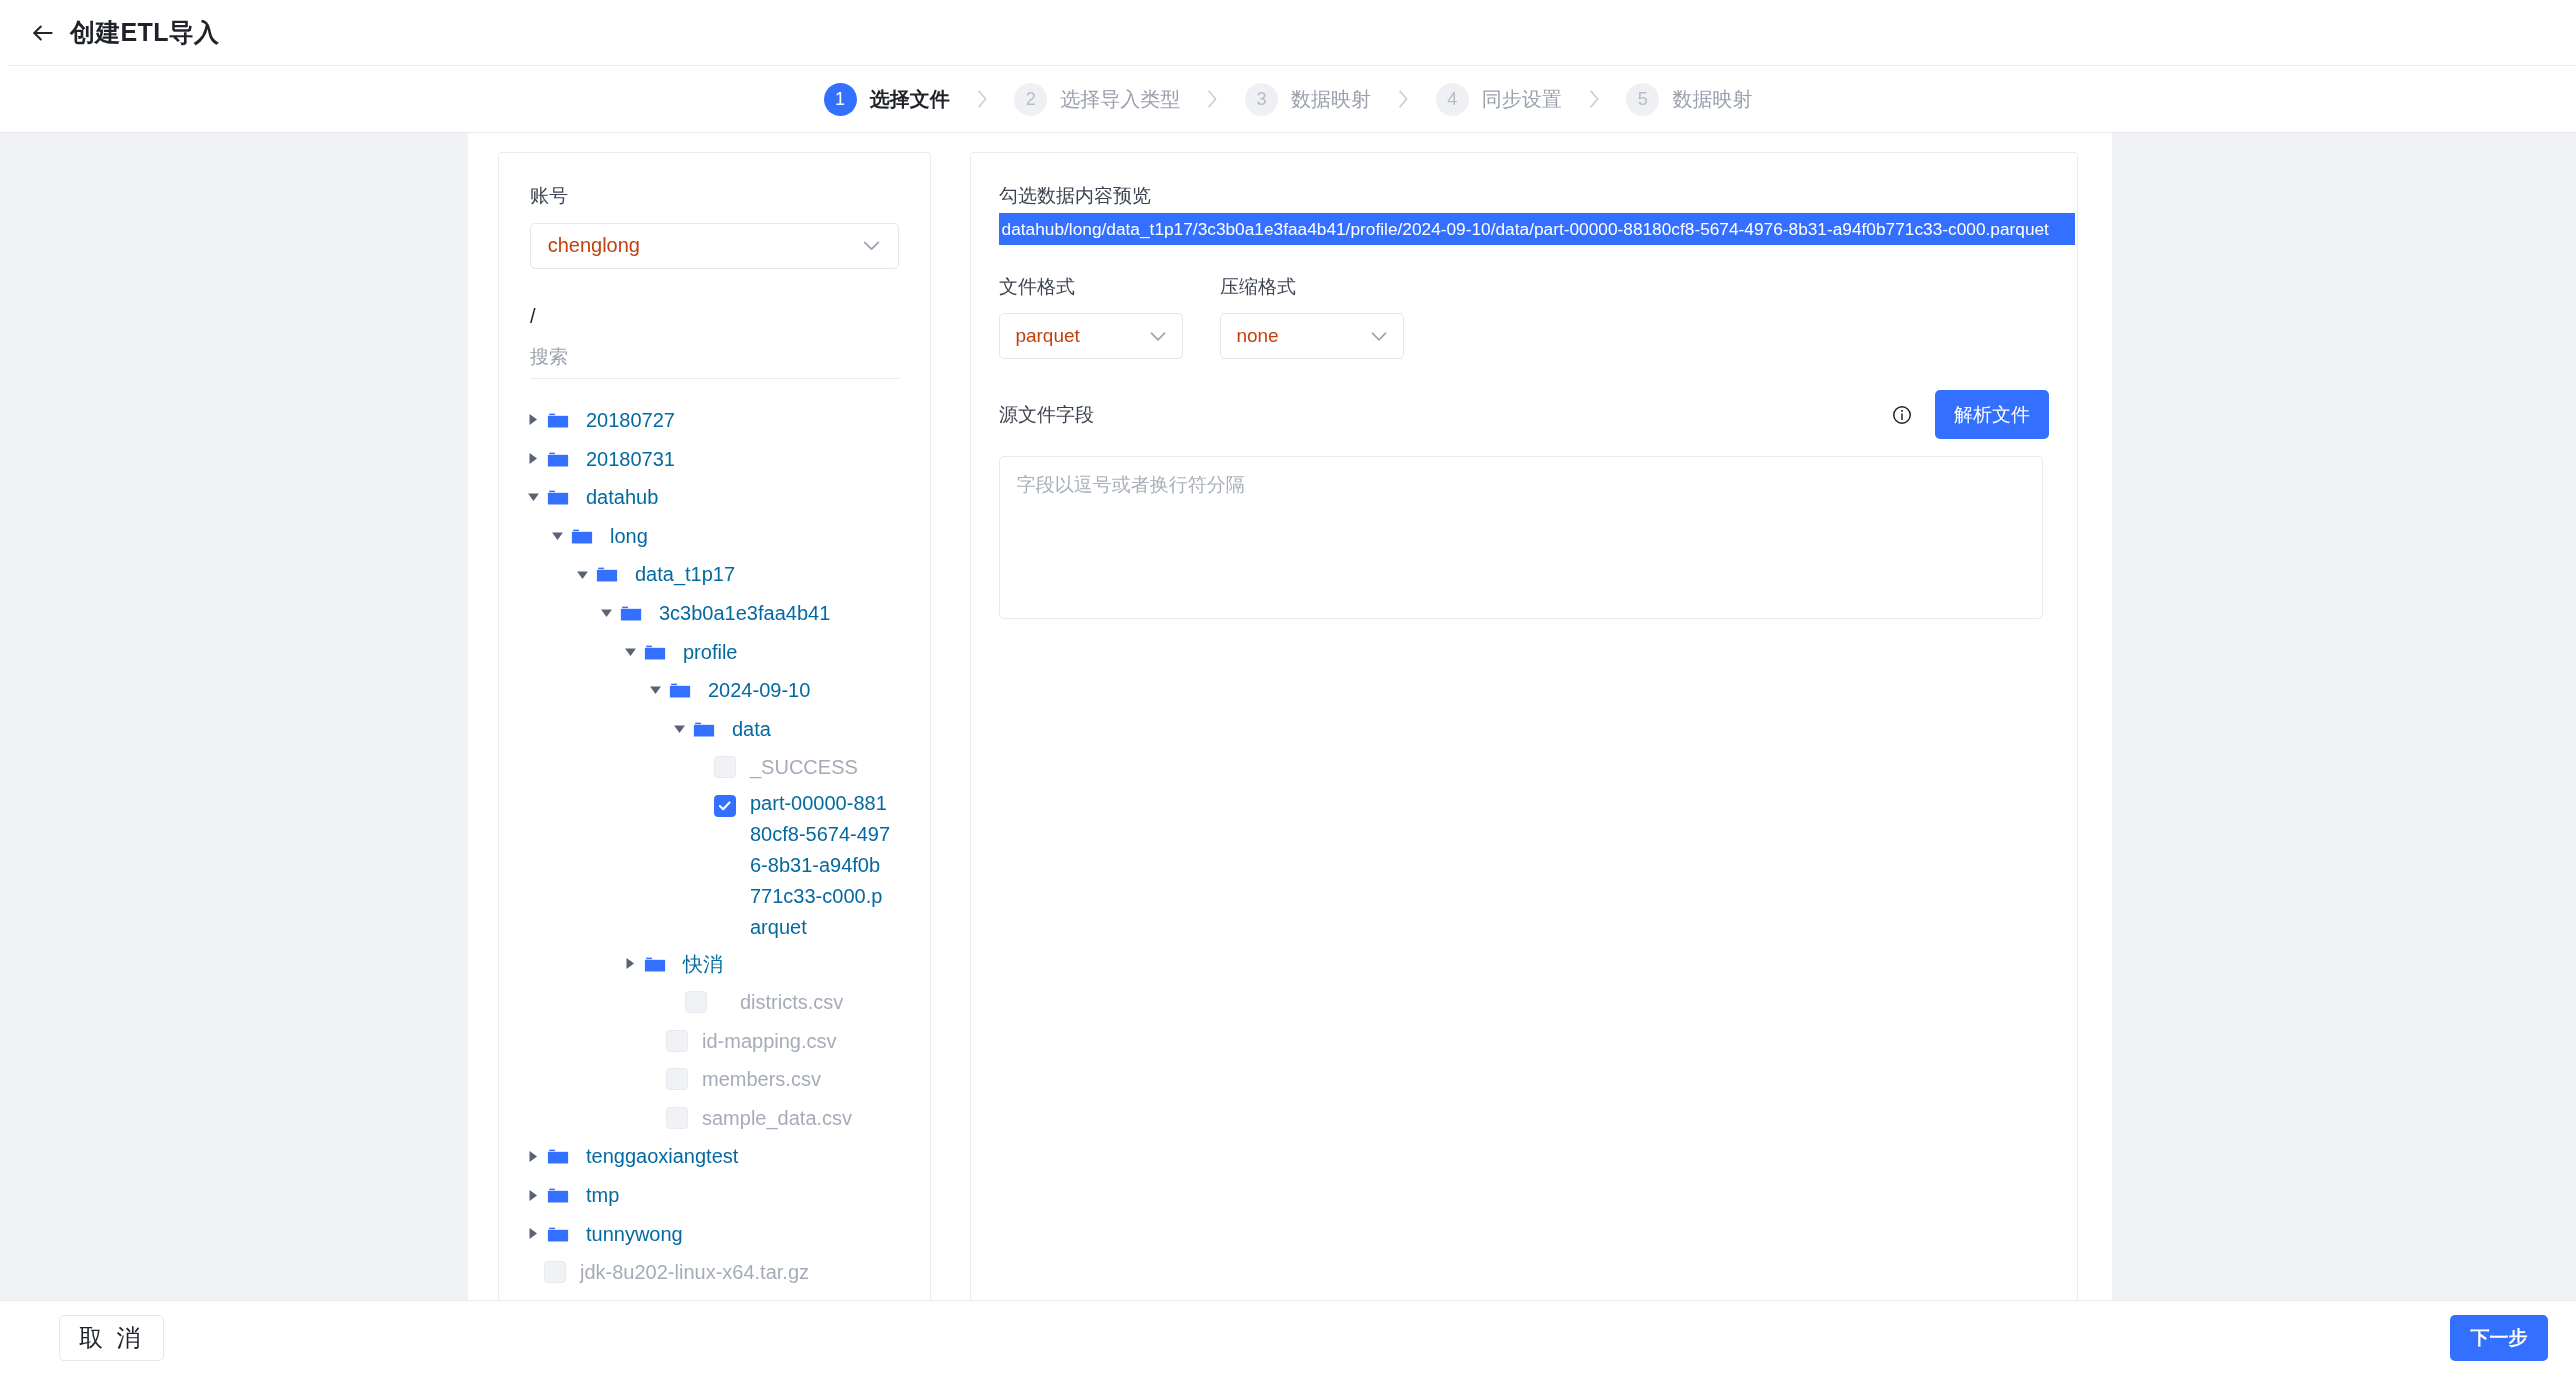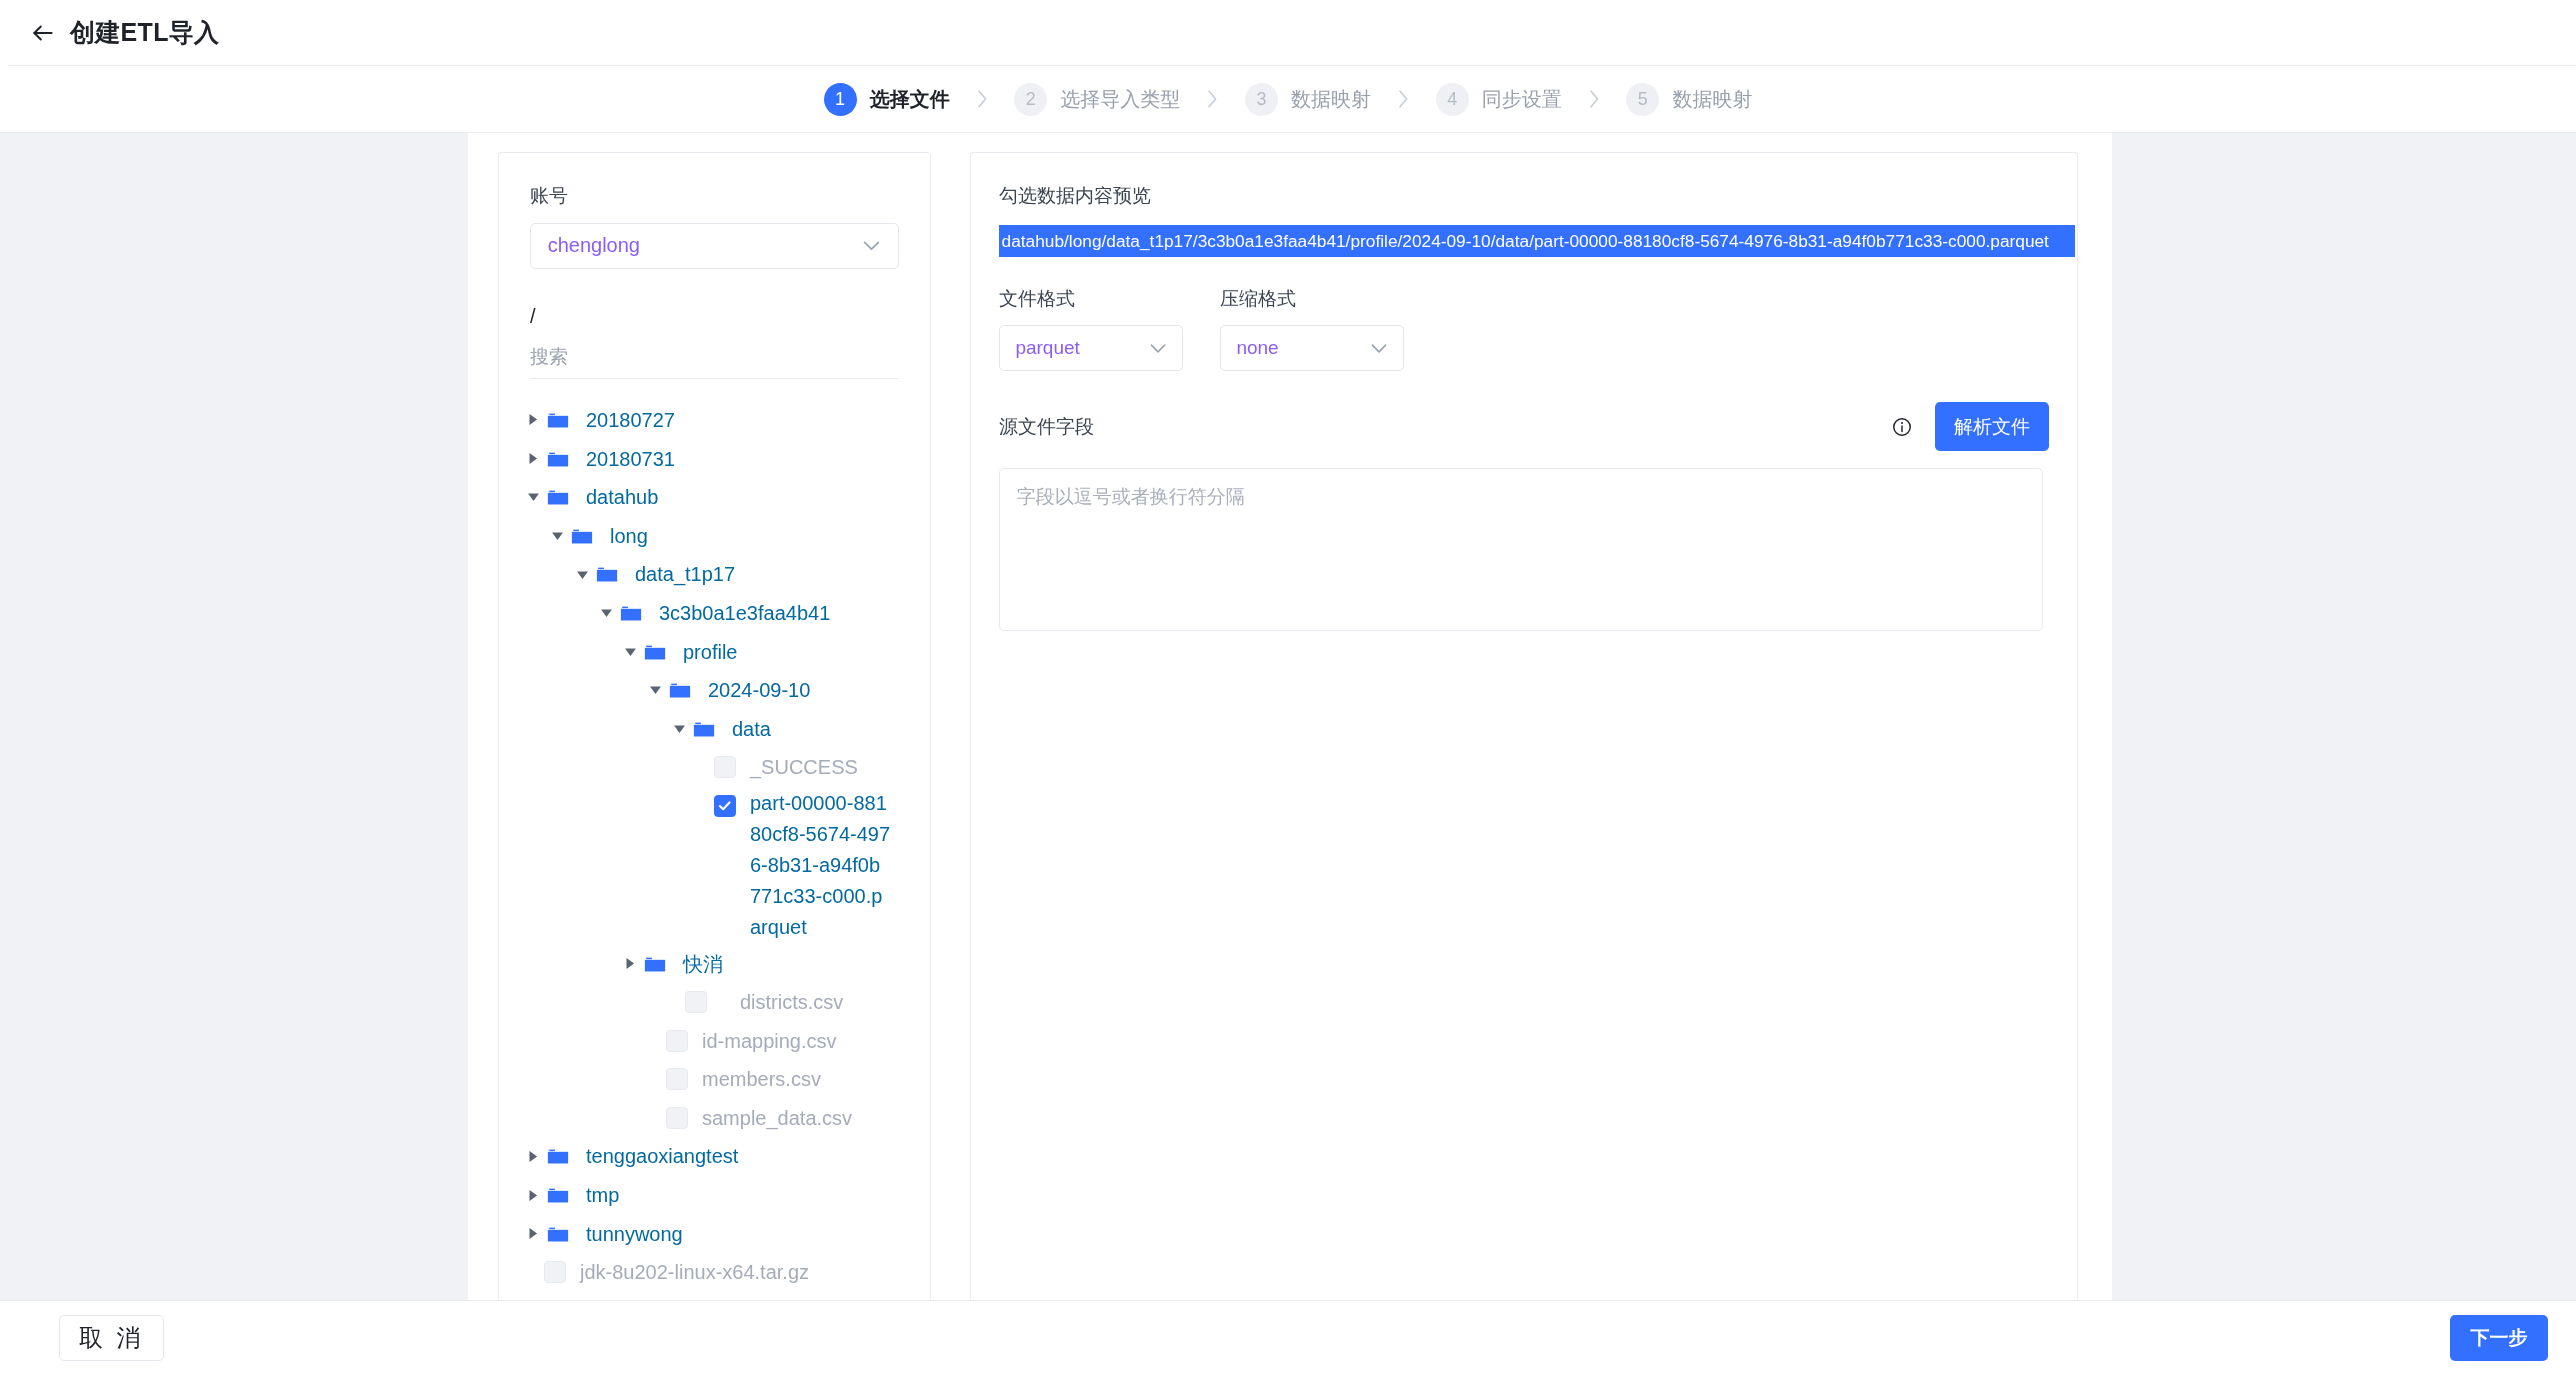--- a/index.html
+++ b/index.html
@@ -68,21 +68,21 @@
   }
   .lp-inner{padding:29.5px 0 0 0;}
   .field-label{
     font-size:19px;color:#3c4452;font-weight:400;margin:0 0 14px 31px;
   }
   .select-box{
     margin:0 31px;height:46px;border:0.6px solid #e3e6eb;border-radius:5.1px;
     display:flex;align-items:center;justify-content:space-between;
     padding:0 16.7px;box-sizing:border-box;cursor:pointer;background:#fff;
   }
-  .select-value{font-size:20px;color:#8b5cf6;}
+  .select-value{font-size:20px;color:#c2410c;}
   .chev{color:#9aa3b2;display:flex;align-items:center;}
   .chev svg{display:block;}
 
   .breadcrumb{
     margin:36px 0 0 31px;font-size:20px;color:#1f2329;font-weight:400;
   }
   .search-wrap{
     margin:18px 31px 0 31px;border-bottom:0.6px solid #e7eaef;padding-bottom:10.2px;
   }
   .search-input{
@@ -124,21 +124,21 @@
     white-space:normal;line-height:31px;max-width:141px;word-break:break-all;
   }
 
   
   .right-panel{
     position:absolute;left:970px;top:19px;width:1108px;height:1148px;
     border:0.6px solid #e9ebf0;border-bottom:none;border-radius:3.8px 3.8px 0 0;
     background:#fff;box-sizing:border-box;overflow:hidden;
   }
   .rp-inner{padding:29.5px 28px 0 28px;}
-  .rp-label{font-size:19px;color:#3c4452;margin-bottom:16px;}
+  .rp-label{font-size:19px;color:#3c4452;margin-bottom:4px;}
   .path-line{
     background:#3370ff;color:#fff;font-size:17.3px;line-height:32px;height:32px;
     white-space:nowrap;overflow:hidden;width:1076px;padding-left:2.6px;box-sizing:border-box;
   }
   .fmt-row{display:flex;margin-top:29.5px;}
   .fmt-col{margin-right:37px;}
   .fmt-col .field-label{margin:0 0 13px 0;}
   .fmt-select{
     width:184px;height:46px;border:0.6px solid #e3e6eb;border-radius:5.1px;
     display:flex;align-items:center;justify-content:space-between;

